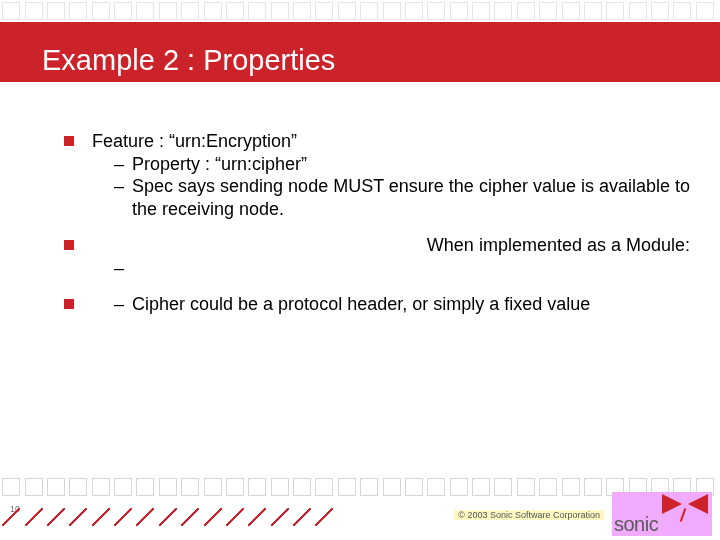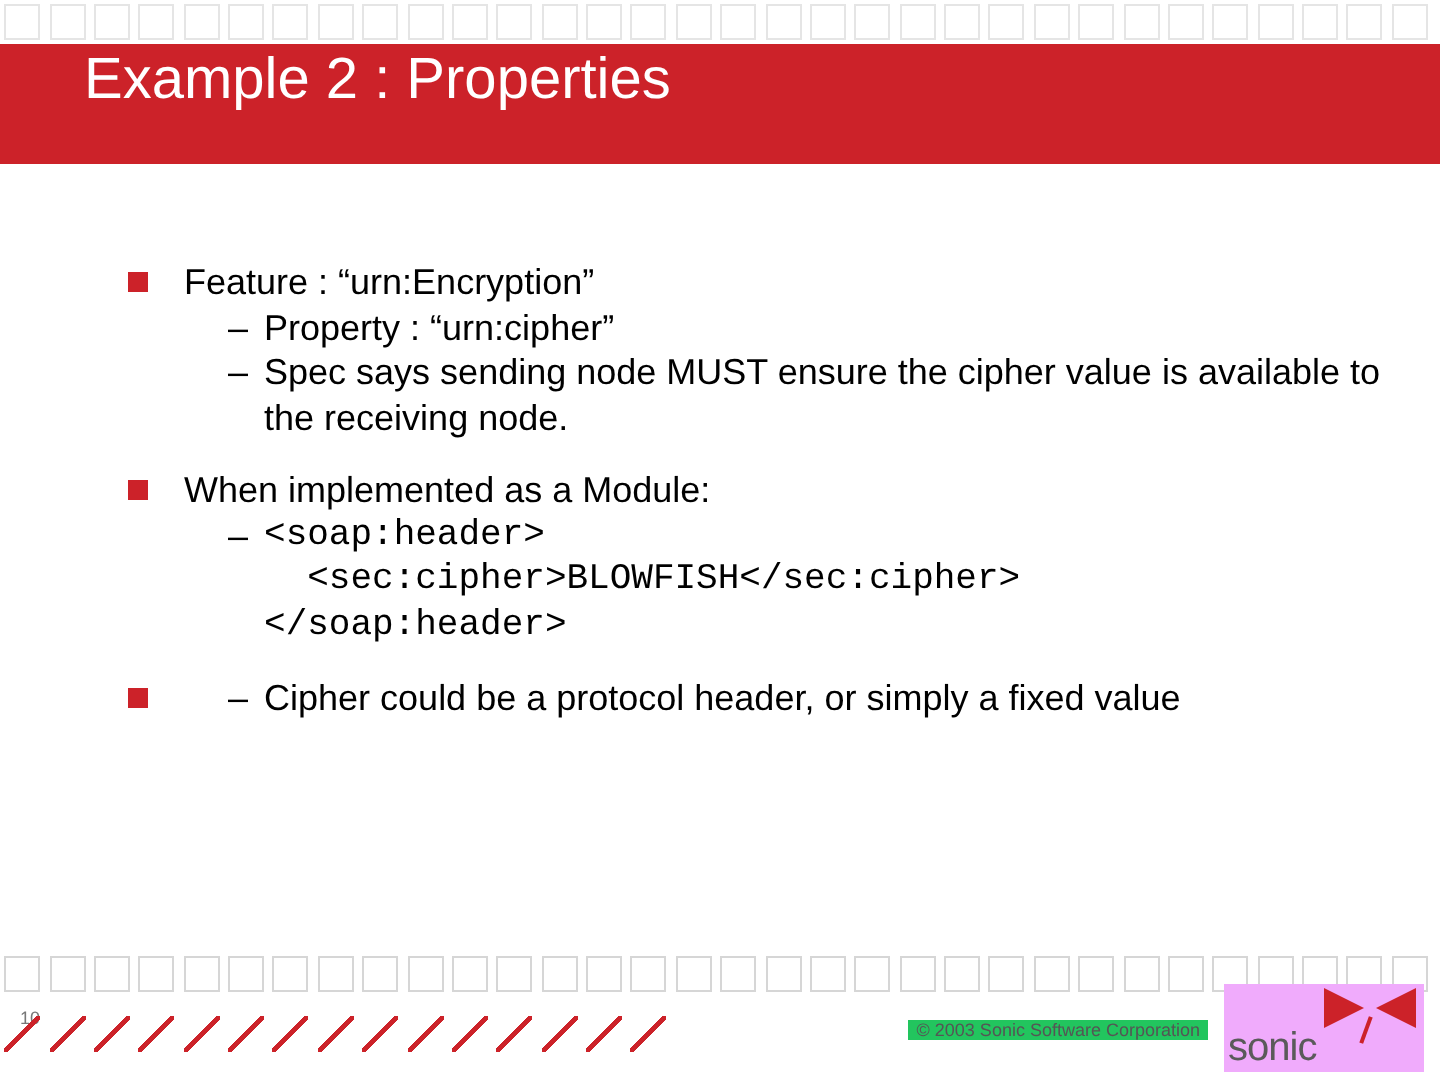--- a/index.html
+++ b/index.html
@@ -34,21 +34,21 @@
   .red-bar {
     position: absolute;
     top: 22px;
     left: 0;
     width: 720px;
     height: 60px;
     background: #cc2229;
   }
   .title {
     position: absolute;
-    top: 24px;
+    top: 44px;
     left: 42px;
     font-size: 29px;
     color: #ffffff;
     font-weight: 400;
   }
   .content {
     position: absolute;
     top: 130px;
     left: 64px;
     right: 30px;
@@ -103,21 +103,21 @@
     bottom: 26px;
     font-size: 9px;
     color: #777;
   }
   .copyright {
     position: absolute;
     right: 116px;
     bottom: 20px;
     font-size: 9px;
     color: #555;
-    background: #22c55e;
+    background: #fef9c3;
     padding: 0 4px;
   }
   .logo {
     position: absolute;
     right: 8px;
     bottom: 4px;
     width: 100px;
     height: 44px;
     background: #f0abfc;
   }
@@ -205,27 +205,24 @@
           <div>Property : “urn:cipher”</div>
         </div>
         <div class="sub sub-row">
           <div class="dash">–</div>
           <div>Spec says sending node MUST ensure the cipher value is available to the receiving node.</div>
         </div>
       </div>
     </div>
     <div class="bullet-row">
       <div class="sq"></div>
-      <div style="flex: 1 1 0%;">
+      <div style="flex: 1 1 0%; text-align: right;">
         <div>When implemented as a Module:</div>
         <div class="sub sub-row">
           <div class="dash">–</div>
-          <div class="mono" style="white-space: pre;">&lt;soap:header&gt;
-  &lt;sec:cipher&gt;BLOWFISH&lt;/sec:cipher&gt;
-&lt;/soap:header&gt;</div>
         </div>
       </div>
     </div>
     <div class="bullet-row">
       <div class="sq"></div>
       <div style="flex: 1 1 0%;">
         <div class="sub sub-row">
           <div class="dash">–</div>
           <div>Cipher could be a protocol header, or simply a fixed value</div>
         </div>

